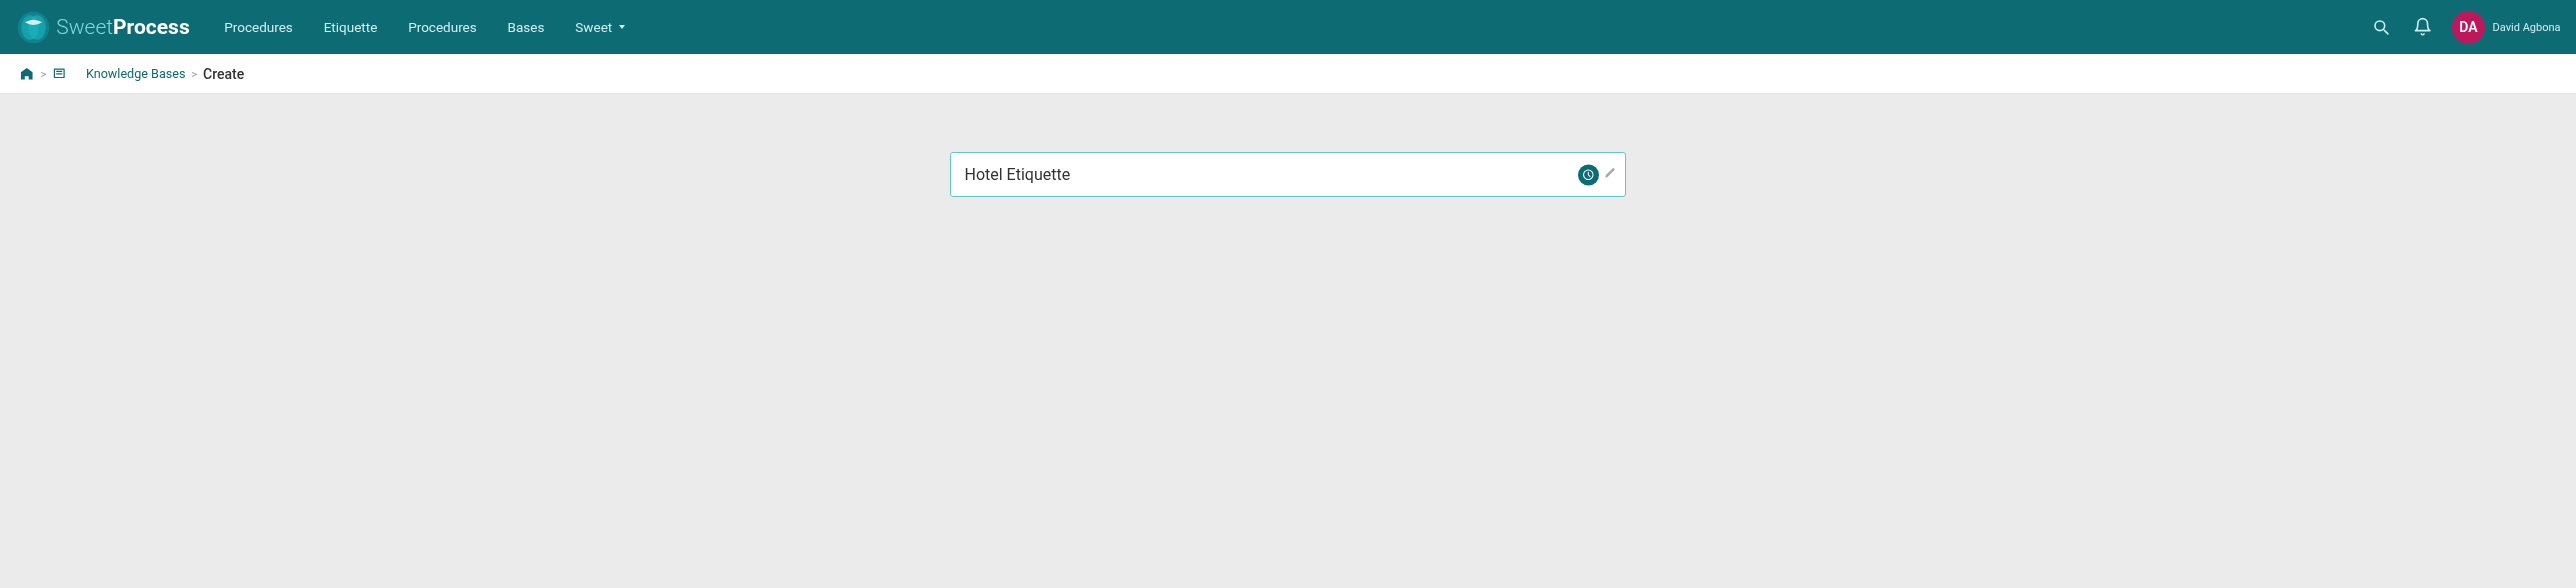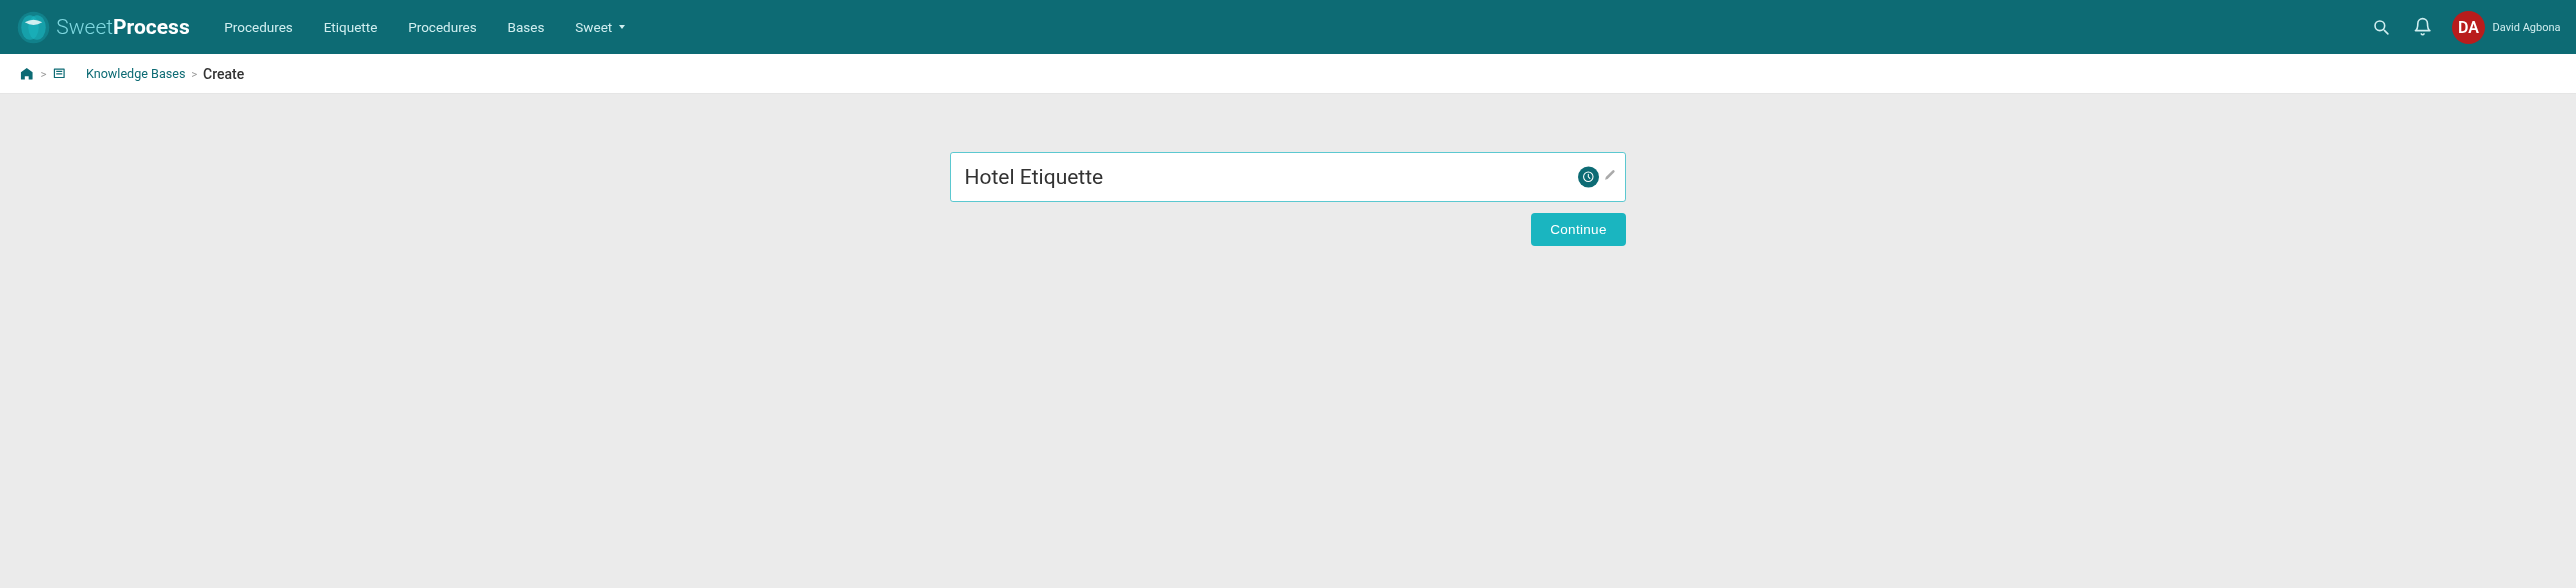--- a/index.html
+++ b/index.html
@@ -96,26 +96,26 @@
     .nav-icon-btn svg {
       width: 19.3px;
       height: 19.3px;
       fill: #d0eef0;
     }
 
     .user-avatar {
       width: 33px;
       height: 33px;
       border-radius: 50%;
-      background-color: #b91c1c;
+      background-color: #be185d;
       display: flex;
       align-items: center;
       justify-content: center;
       color: white;
-      font-size: 16px;
+      font-size: 14px;
       font-weight: 600;
       cursor: pointer;
       flex-shrink: 0;
     }
 
     .user-name {
       color: #d0eef0;
       font-size: 11px;
       cursor: pointer;
     }
@@ -184,21 +184,21 @@
     .title-input-wrapper {
       position: relative;
       margin-bottom: 11.6px;
     }
 
     .title-input {
       width: 100%;
       border: 1.9px solid #5bc8d0;
       border-radius: 2.9px;
       padding: 11.6px 48px 11.6px 13.5px;
-      font-size: 21px;
+      font-size: 16px;
       color: #333;
       outline: none;
       background: #fff;
       font-family: inherit;
     }
 
     .input-icons {
       position: absolute;
       right: 9.7px;
       top: 50%;
@@ -333,18 +333,15 @@
             <path d="M12 7v5l3 3" stroke="white" stroke-width="2" stroke-linecap="round" fill="none"></path>
           </svg>
         </div>
         <span class="edit-icon">
           <svg width="13.5" height="13.5" viewBox="0 0 24 24" fill="#aaa" xmlns="http://www.w3.org/2000/svg">
             <path d="M16.862 3.487a2.25 2.25 0 0 1 3.182 3.182L8.25 18.463l-4.5 1.318 1.318-4.5L16.862 3.487z"></path>
           </svg>
         </span>
       </div>
     </div>
-    <div class="actions-row">
-      <button class="continue-btn">Continue</button>
-    </div>
   </div>
 </div>
 
 
 </body></html>

